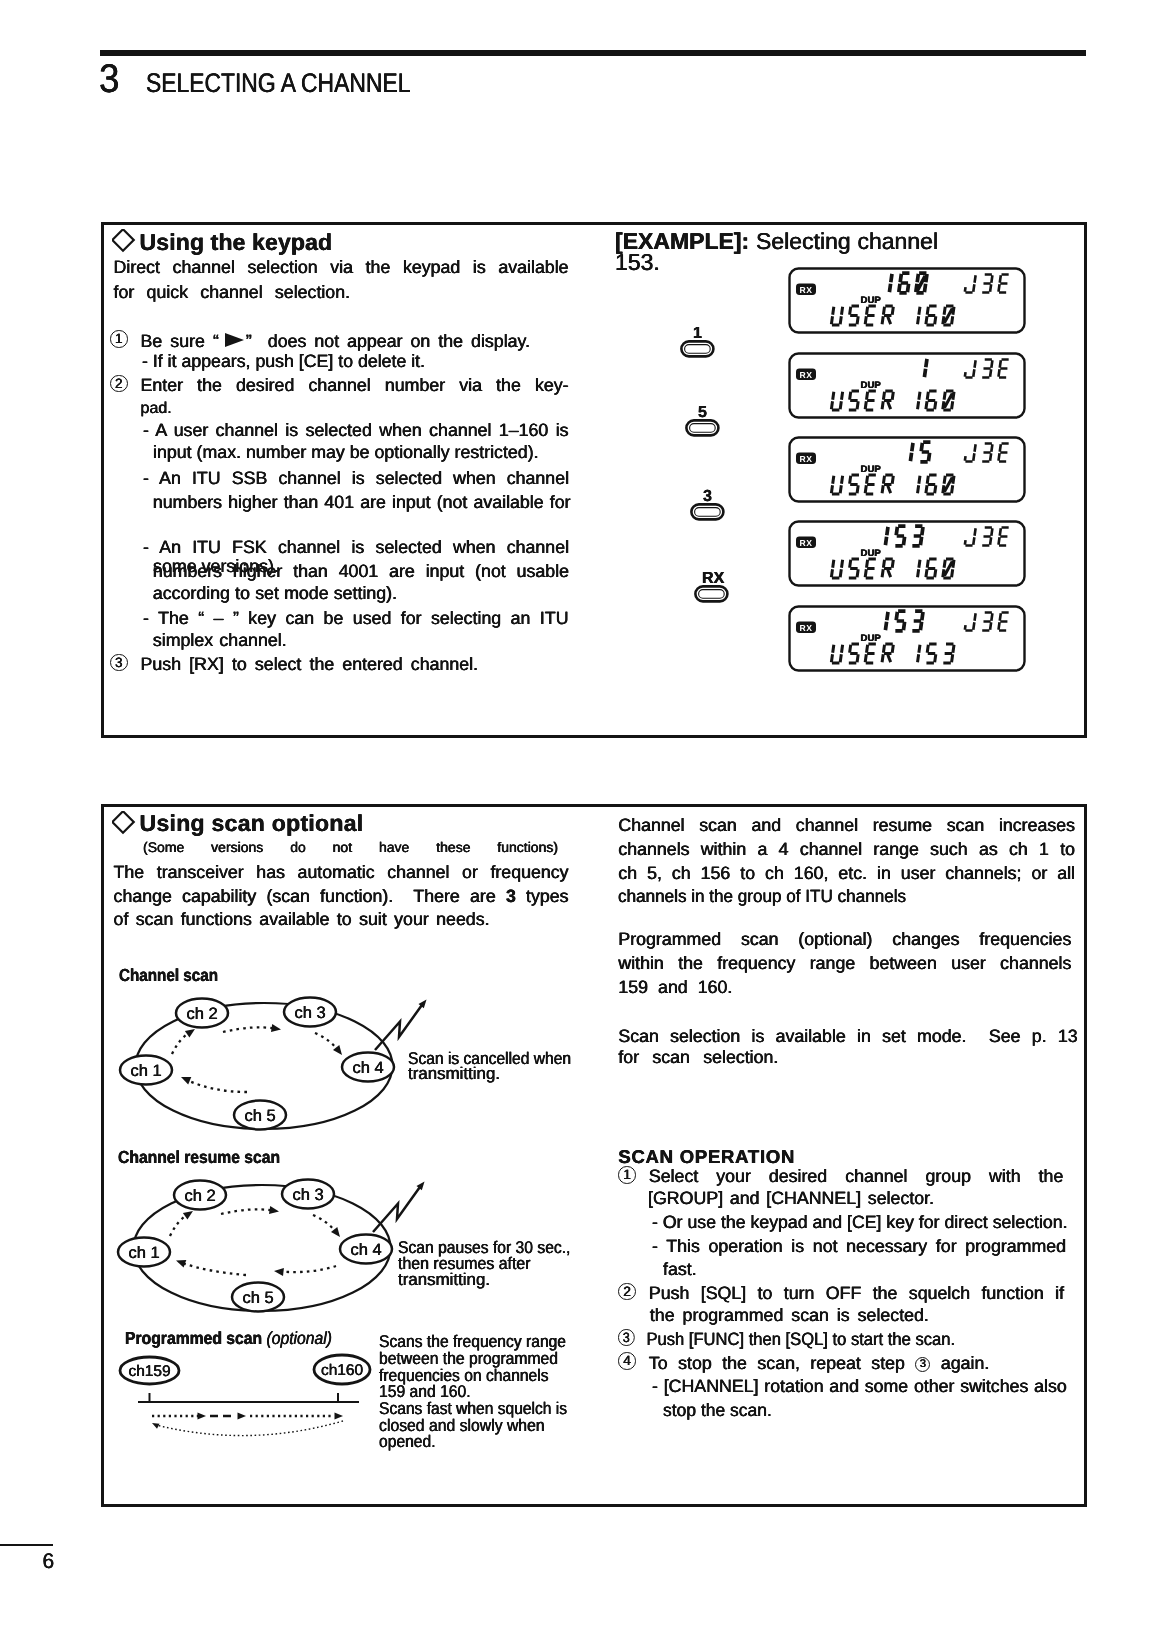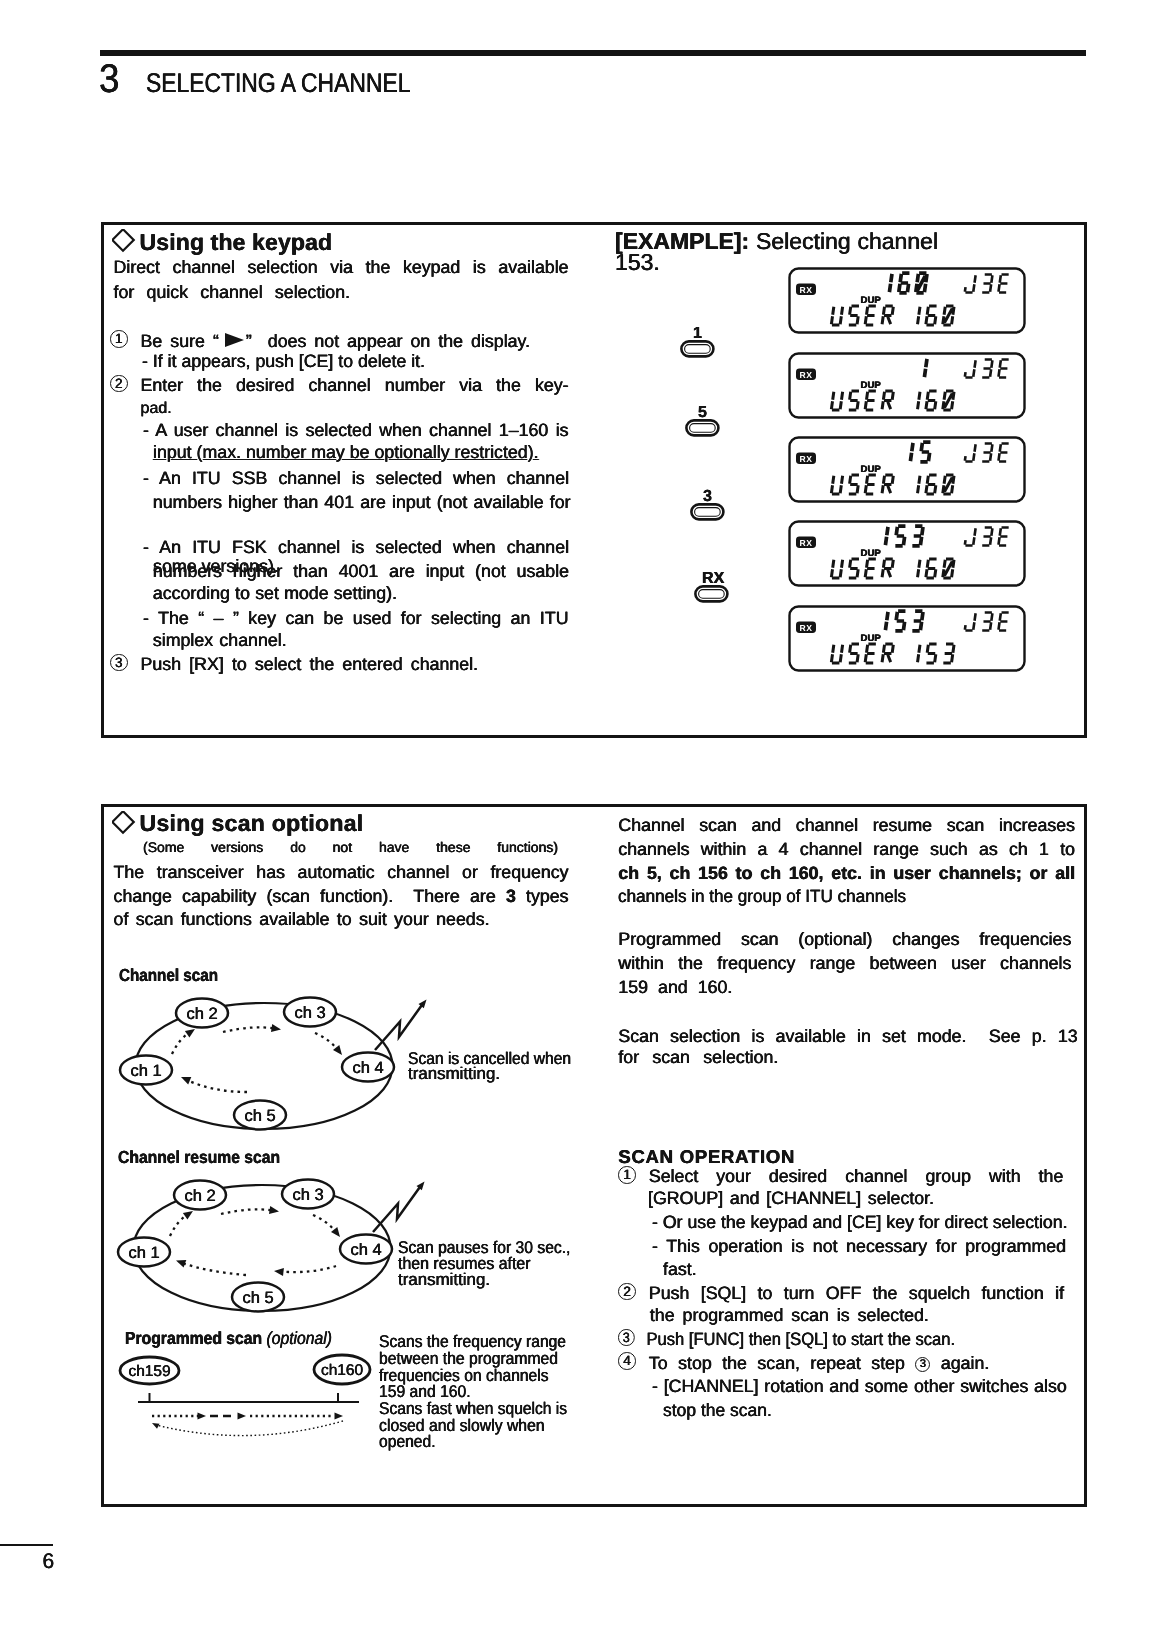--- a/index.html
+++ b/index.html
@@ -21,21 +21,21 @@
     <rect x="3.4" y="3.4" width="15.2" height="15.2" fill="none" stroke="#141414" stroke-width="2.2" transform="rotate(45 11 11)"></rect>
   </svg>
 <div class="ab" id="b1h" style="left:139.5px;top:229.5px;font-size:23px;line-height:24.8px;font-weight:bold;white-space:nowrap;letter-spacing:0.138px;">Using the keypad</div>
 <div class="ab" id="b1a" style="left:113.5px;top:258.4px;font-size:17.8px;line-height:19.2px;width:455px;text-align:justify;text-align-last:justify;">Direct channel selection via the keypad is available</div>
 <div class="ab" id="b1b" style="left:113.5px;top:282.9px;font-size:17.8px;line-height:19.2px;width:236.5px;text-align:justify;text-align-last:justify;">for quick channel selection.</div>
 <div class="ab" id="b1c" style="left:110px;top:331.5px;font-size:17.8px;line-height:19.2px;width:420px;text-align:justify;text-align-last:justify;"><span class="cn" style="margin-right:13px">1</span>Be sure “<span class="tri"></span>”&nbsp; does not appear on the display.</div>
 <div class="ab" id="b1d" style="left:142.4px;top:352.3px;font-size:17.8px;line-height:19.2px;white-space:nowrap;transform:scaleX(0.9976);transform-origin:0 50%;">- If it appears, push [CE] to delete it.</div>
 <div class="ab" id="b1e" style="left:110px;top:375.9px;font-size:17.8px;line-height:19.2px;width:458.5px;text-align:justify;text-align-last:justify;"><span class="cn" style="margin-right:13px">2</span>Enter the desired channel number via the key-</div>
 <div class="ab" id="b1f" style="left:140.5px;top:399.4px;font-size:16px;line-height:19.2px;white-space:nowrap;">pad.</div>
 <div class="ab" id="b1g" style="left:143px;top:420.6px;font-size:17.8px;line-height:19.2px;width:425.5px;text-align:justify;text-align-last:justify;">- A user channel is selected when channel 1–160 is</div>
-<div class="ab" id="b1h2" style="left:152.8px;top:442.9px;font-size:17.8px;line-height:19.2px;white-space:nowrap;transform:scaleX(1.0002);transform-origin:0 50%;text-decoration:underline;">input (max. number may be optionally restricted).</div>
+<div class="ab" id="b1h2" style="left:152.8px;top:442.9px;font-size:17.8px;line-height:19.2px;white-space:nowrap;transform:scaleX(1.0002);transform-origin:0 50%;">input (max. number may be optionally restricted).</div>
 <div class="ab" id="b1i" style="left:143px;top:468.9px;font-size:17.8px;line-height:19.2px;width:426px;text-align:justify;text-align-last:justify;">- An ITU SSB channel is selected when channel</div>
 <div class="ab" id="b1j" style="left:152.8px;top:492.9px;font-size:17.8px;line-height:19.2px;width:417.7px;text-align:justify;text-align-last:justify;">numbers higher than 401 are input (not available for</div>
 <div class="ab" id="b1k" style="left:152.8px;top:512.9px;font-size:17.8px;line-height:19.2px;white-space:nowrap;transform:scaleX(1.0032);transform-origin:0 50%;margin-top:44px;">some versions).</div>
 <div class="ab" id="b1l" style="left:143px;top:538.4px;font-size:17.8px;line-height:19.2px;width:426px;text-align:justify;text-align-last:justify;">- An ITU FSK channel is selected when channel</div>
 <div class="ab" id="b1m" style="left:152.8px;top:561.9px;font-size:17.8px;line-height:19.2px;width:416.2px;text-align:justify;text-align-last:justify;">numbers higher than 4001 are input (not usable</div>
 <div class="ab" id="b1n" style="left:152.8px;top:584.4px;font-size:17.8px;line-height:19.2px;width:244.2px;text-align:justify;text-align-last:justify;">according to set mode setting).</div>
 <div class="ab" id="b1o" style="left:143px;top:608.9px;font-size:17.8px;line-height:19.2px;width:425.5px;text-align:justify;text-align-last:justify;">- The “ – ” key can be used for selecting an ITU</div>
 <div class="ab" id="b1p" style="left:152.8px;top:631.4px;font-size:17.8px;line-height:19.2px;width:133.8px;text-align:justify;text-align-last:justify;">simplex channel.</div>
 <div class="ab" id="b1q" style="left:110px;top:654.9px;font-size:17.8px;line-height:19.2px;width:368px;text-align:justify;text-align-last:justify;"><span class="cn" style="margin-right:13px">3</span>Push [RX] to select the entered channel.</div>
 <div class="ab" id="ex1" style="left:615px;top:231.4px;font-size:23px;line-height:20.5px;width:323px;text-align:justify;text-align-last:justify;"><b>[EXAMPLE]:</b> Selecting channel 153.</div>
@@ -54,21 +54,21 @@
 <div class="ab" id="c2c" style="left:398.4px;top:1271.1px;font-size:17px;line-height:18.4px;white-space:nowrap;transform:scaleX(0.9936);transform-origin:0 50%;">transmitting.</div>
 <div class="ab" id="c3a" style="left:378.9px;top:1333.1px;font-size:17px;line-height:18.4px;white-space:nowrap;transform:scaleX(0.9203);transform-origin:0 50%;">Scans the frequency range</div>
 <div class="ab" id="c3b" style="left:378.9px;top:1349.9px;font-size:17px;line-height:18.4px;white-space:nowrap;transform:scaleX(0.9239);transform-origin:0 50%;">between the programmed</div>
 <div class="ab" id="c3c" style="left:378.9px;top:1366.6px;font-size:17px;line-height:18.4px;white-space:nowrap;transform:scaleX(0.9197);transform-origin:0 50%;">frequencies on channels</div>
 <div class="ab" id="c3d" style="left:378.9px;top:1383.2px;font-size:17px;line-height:18.4px;white-space:nowrap;transform:scaleX(0.9228);transform-origin:0 50%;">159 and 160.</div>
 <div class="ab" id="c3e" style="left:378.9px;top:1399.8px;font-size:17px;line-height:18.4px;white-space:nowrap;transform:scaleX(0.9168);transform-origin:0 50%;">Scans fast when squelch is</div>
 <div class="ab" id="c3f" style="left:378.9px;top:1416.5px;font-size:17px;line-height:18.4px;white-space:nowrap;transform:scaleX(0.9272);transform-origin:0 50%;">closed and slowly when</div>
 <div class="ab" id="c3g" style="left:378.9px;top:1433.2px;font-size:17px;line-height:18.4px;white-space:nowrap;transform:scaleX(0.9194);transform-origin:0 50%;">opened.</div>
 <div class="ab" id="r1" style="left:618.3px;top:815.9px;font-size:17.8px;line-height:19.2px;width:456.7px;text-align:justify;text-align-last:justify;">Channel scan and channel resume scan increases</div>
 <div class="ab" id="r2" style="left:618.3px;top:839.9px;font-size:17.8px;line-height:19.2px;width:456.7px;text-align:justify;text-align-last:justify;">channels within a 4 channel range such as ch 1 to</div>
-<div class="ab" id="r3" style="left:618.3px;top:863.6px;font-size:17.8px;line-height:19.2px;width:456.7px;text-align:justify;text-align-last:justify;font-weight:bold;">ch 5, ch 156 to ch 160, etc. in user channels; or all</div>
+<div class="ab" id="r3" style="left:618.3px;top:863.6px;font-size:17.8px;line-height:19.2px;width:456.7px;text-align:justify;text-align-last:justify;">ch 5, ch 156 to ch 160, etc. in user channels; or all</div>
 <div class="ab" id="r4" style="left:618.3px;top:887.4px;font-size:17.8px;line-height:19.2px;white-space:nowrap;transform:scaleX(0.9616);transform-origin:0 50%;">channels in the group of ITU channels</div>
 <div class="ab" id="r5" style="left:618.3px;top:930.4px;font-size:17.8px;line-height:19.2px;width:453px;text-align:justify;text-align-last:justify;">Programmed scan (optional) changes frequencies</div>
 <div class="ab" id="r6" style="left:618.3px;top:953.9px;font-size:17.8px;line-height:19.2px;width:453px;text-align:justify;text-align-last:justify;">within the frequency range between user channels</div>
 <div class="ab" id="r7" style="left:618.3px;top:977.9px;font-size:17.8px;line-height:19.2px;width:114px;text-align:justify;text-align-last:justify;">159 and 160.</div>
 <div class="ab" id="r8" style="left:618.3px;top:1026.9px;font-size:17.8px;line-height:19.2px;width:459.3px;text-align:justify;text-align-last:justify;">Scan selection is available in set mode.&nbsp; See p. 13</div>
 <div class="ab" id="r9" style="left:618.3px;top:1048.4px;font-size:17.8px;line-height:19.2px;width:160px;text-align:justify;text-align-last:justify;">for scan selection.</div>
 <div class="ab" id="rh" style="left:618.3px;top:1147.3px;font-size:18.5px;line-height:20.0px;font-weight:bold;white-space:nowrap;letter-spacing:0.756px;">SCAN OPERATION</div>
 <div class="ab" id="r10" style="left:618.3px;top:1167.4px;font-size:17.8px;line-height:19.2px;width:445px;text-align:justify;text-align-last:justify;"><span class="cn" style="margin-right:13px">1</span>Select your desired channel group with the</div>
 <div class="ab" id="r11" style="left:648px;top:1189.4px;font-size:17.8px;line-height:19.2px;width:286px;text-align:justify;text-align-last:justify;">[GROUP] and [CHANNEL] selector.</div>
 <div class="ab" id="r12" style="left:652px;top:1212.9px;font-size:17.8px;line-height:19.2px;white-space:nowrap;transform:scaleX(0.9962);transform-origin:0 50%;">- Or use the keypad and [CE] key for direct selection.</div>

